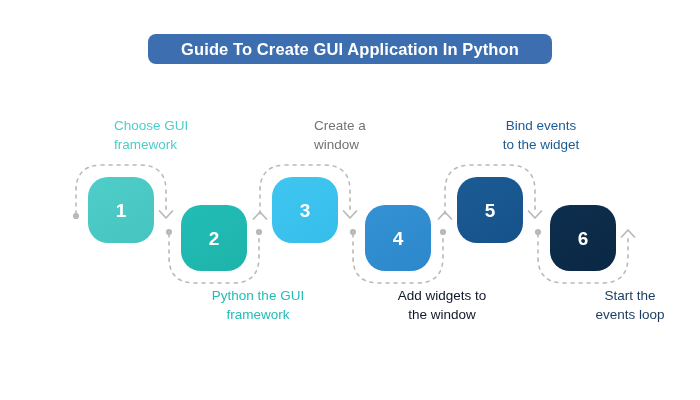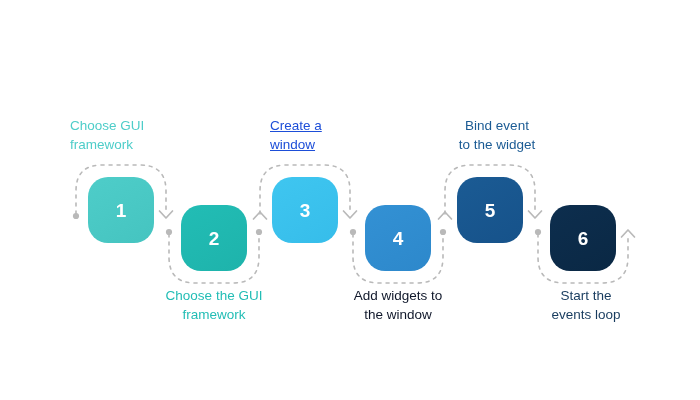--- a/index.html
+++ b/index.html
@@ -71,29 +71,33 @@
     line-height: 1;
   }
 
   
   .step-label {
     position: absolute;
     font-size: 13.5px;
     line-height: 1.38;
     white-space: pre-line;
     font-weight: normal;
+    margin-left: 44px;
   }
   .lbl-left   { text-align: left; }
   .lbl-center { text-align: center; }
 </style>
 </head>
 <body>
 
 <div id="infographic">
 
+  <div class="title-banner">
+    <span class="title-text">Guide To Create GUI Application In Python</span>
+  </div>
 
   <svg id="connector" viewBox="0 0 700 400" xmlns="http://www.w3.org/2000/svg">
       <path d="M 76 214 L 76 191 Q 76 165 102 165 L 140 165 Q 166 165 166 191 L 166 214" fill="none" stroke="#b9b9b9" stroke-width="1.6" stroke-linecap="round" stroke-dasharray="3 5"></path>
       <path d="M 169 234 L 169 257 Q 169 283 195 283 L 233 283 Q 259 283 259 257 L 259 234" fill="none" stroke="#b9b9b9" stroke-width="1.6" stroke-linecap="round" stroke-dasharray="3 5"></path>
       <path d="M 260 214 L 260 191 Q 260 165 286 165 L 324 165 Q 350 165 350 191 L 350 214" fill="none" stroke="#b9b9b9" stroke-width="1.6" stroke-linecap="round" stroke-dasharray="3 5"></path>
       <path d="M 353 234 L 353 257 Q 353 283 379 283 L 417 283 Q 443 283 443 257 L 443 234" fill="none" stroke="#b9b9b9" stroke-width="1.6" stroke-linecap="round" stroke-dasharray="3 5"></path>
       <path d="M 445 214 L 445 191 Q 445 165 471 165 L 509 165 Q 535 165 535 191 L 535 214" fill="none" stroke="#b9b9b9" stroke-width="1.6" stroke-linecap="round" stroke-dasharray="3 5"></path>
       <path d="M 538 234 L 538 257 Q 538 283 564 283 L 602 283 Q 628 283 628 257 L 628 234" fill="none" stroke="#b9b9b9" stroke-width="1.6" stroke-linecap="round" stroke-dasharray="3 5"></path>
       <circle cx="76" cy="216" r="3.1" fill="#b9b9b9"></circle>
       <path d="M 159.5 211 L 166 218 L 172.5 211" fill="none" stroke="#b9b9b9" stroke-width="1.7" stroke-linecap="round" stroke-linejoin="round"></path>
@@ -111,36 +115,36 @@
 
   <div id="steps-layer">
       <div class="step-box" style="left: 88px; top: 177px; background: linear-gradient(150deg, rgb(78, 205, 201) 0%, rgb(69, 196, 192) 100%);">
         <span class="step-num">1</span>
       </div>
       <div class="step-label lbl-left" style="left: 70px; top: 117px; width: 120px; color: rgb(78, 205, 201);">Choose GUI
 framework</div>
       <div class="step-box" style="left: 181px; top: 205px; background: linear-gradient(150deg, rgb(34, 189, 181) 0%, rgb(30, 179, 171) 100%);">
         <span class="step-num">2</span>
       </div>
-      <div class="step-label lbl-center" style="left: 146px; top: 287px; width: 136px; color: rgb(34, 189, 181);">Choose the GUI
+      <div class="step-label lbl-center" style="left: 146px; top: 287px; width: 136px; color: rgb(34, 189, 181);">Python the GUI
 framework</div>
       <div class="step-box" style="left: 272px; top: 177px; background: linear-gradient(150deg, rgb(63, 198, 240) 0%, rgb(54, 189, 234) 100%);">
         <span class="step-num">3</span>
       </div>
-      <div class="step-label lbl-left" style="left: 270px; top: 117px; width: 110px; color: #1d4ed8; text-decoration: underline;">Create a
+      <div class="step-label lbl-left" style="left: 270px; top: 117px; width: 110px; color: #737373;">Create a
 window</div>
       <div class="step-box" style="left: 365px; top: 205px; background: linear-gradient(150deg, rgb(51, 145, 212) 0%, rgb(45, 136, 203) 100%);">
         <span class="step-num">4</span>
       </div>
       <div class="step-label lbl-center" style="left: 328px; top: 287px; width: 140px; color: #0f172a;">Add widgets to
 the window</div>
       <div class="step-box" style="left: 457px; top: 177px; background: linear-gradient(150deg, rgb(27, 91, 148) 0%, rgb(22, 82, 138) 100%);">
         <span class="step-num">5</span>
       </div>
-      <div class="step-label lbl-center" style="left: 432px; top: 117px; width: 130px; color: rgb(27, 91, 148);">Bind event
+      <div class="step-label lbl-center" style="left: 432px; top: 117px; width: 130px; color: rgb(27, 91, 148);">Bind events
 to the widget</div>
       <div class="step-box" style="left: 550px; top: 205px; background: linear-gradient(150deg, rgb(13, 46, 78) 0%, rgb(10, 40, 68) 100%);">
         <span class="step-num">6</span>
       </div>
       <div class="step-label lbl-center" style="left: 524px; top: 287px; width: 124px; color: rgb(23, 59, 94);">Start the
 events loop</div>
     </div>
 
 </div>
 

